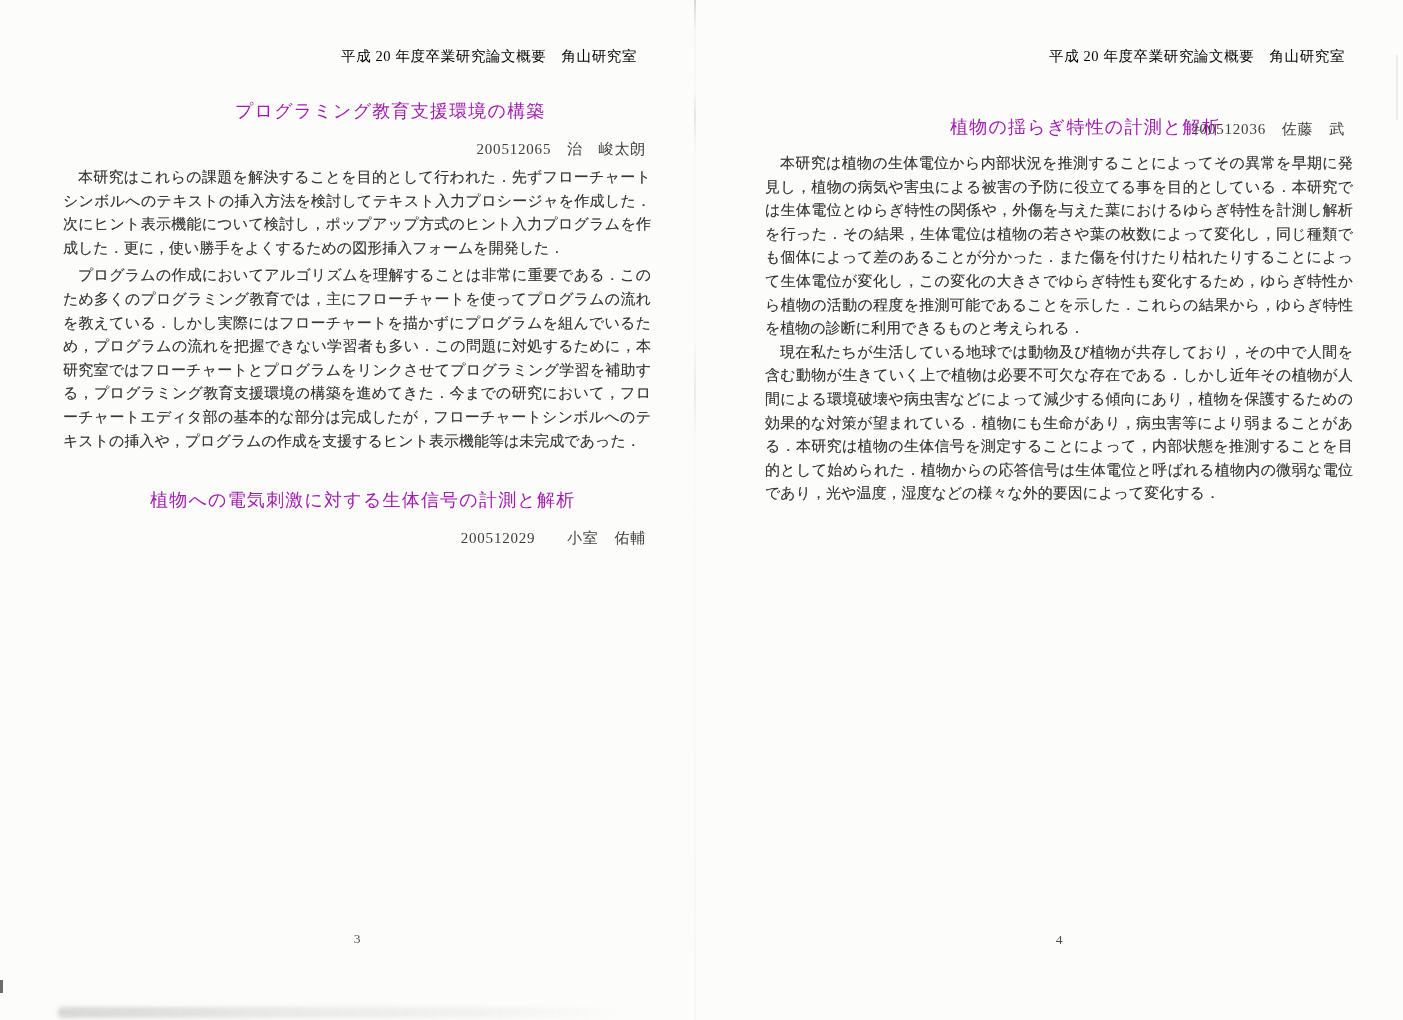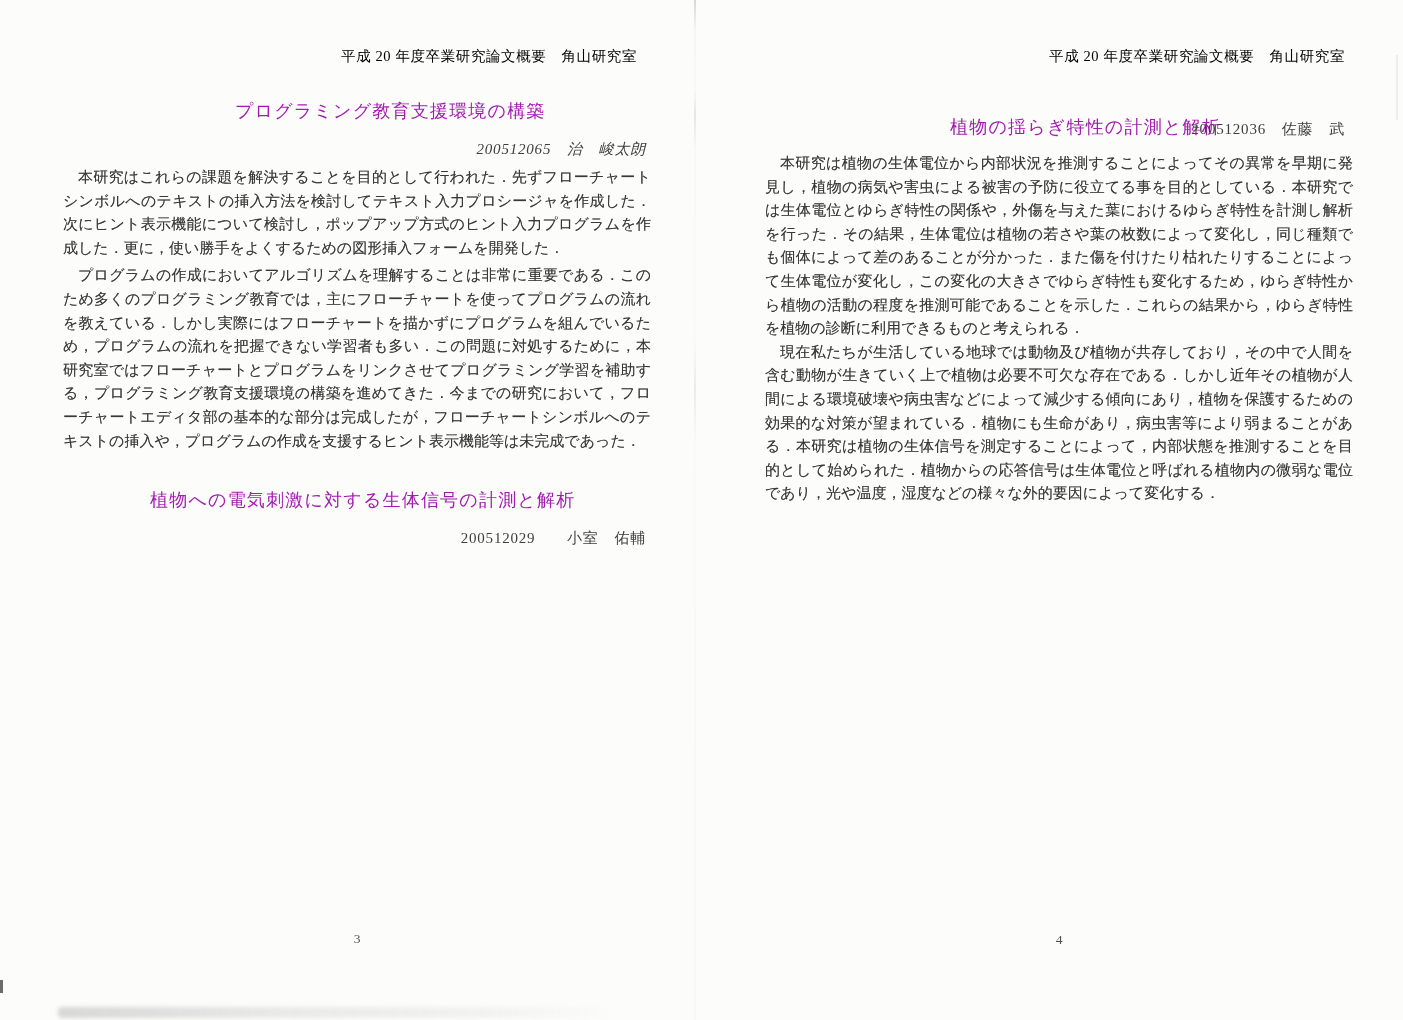--- a/index.html
+++ b/index.html
@@ -81,21 +81,21 @@
 <body>
 
 <div class="scan">
 
   <div>
 
     <div class="abs page-header" style="top:47px; left:63px; width:574px;">平成 20 年度卒業研究論文概要　角山研究室</div>
 
     <div class="abs article-title" style="top:99px; left:235px;">プログラミング教育支援環境の構築</div>
 
-    <div class="abs author-line" style="top:140px; left:63px; width:583px;font-style:italic;">200512065　治　峻太朗</div>
+    <div class="abs author-line" style="top:140px; left:63px; width:583px;">200512065　治　峻太朗</div>
 
     <div class="abs body-text" style="top:166px; left:63px; width:588px;">
       <p>本研究はこれらの課題を解決することを目的として行われた．先ずフローチャートシンボルへのテキストの挿入方法を検討してテキスト入力プロシージャを作成した．次にヒント表示機能について検討し，ポップアップ方式のヒント入力プログラムを作成した．更に，使い勝手をよくするための図形挿入フォームを開発した．</p>
       <p>プログラムの作成においてアルゴリズムを理解することは非常に重要である．このため多くのプログラミング教育では，主にフローチャートを使ってプログラムの流れを教えている．しかし実際にはフローチャートを描かずにプログラムを組んでいるため，プログラムの流れを把握できない学習者も多い．この問題に対処するために，本研究室ではフローチャートとプログラムをリンクさせてプログラミング学習を補助する，プログラミング教育支援環境の構築を進めてきた．今までの研究において，フローチャートエディタ部の基本的な部分は完成したが，フローチャートシンボルへのテキストの挿入や，プログラムの作成を支援するヒント表示機能等は未完成であった．</p>
     </div>
 
     <div class="abs article-title" style="top:488px; left:150px;">植物への電気刺激に対する生体信号の計測と解析</div>
 
     <div class="abs author-line" style="top:529px; left:63px; width:583px;">200512029　　小室　佑輔</div>
 

